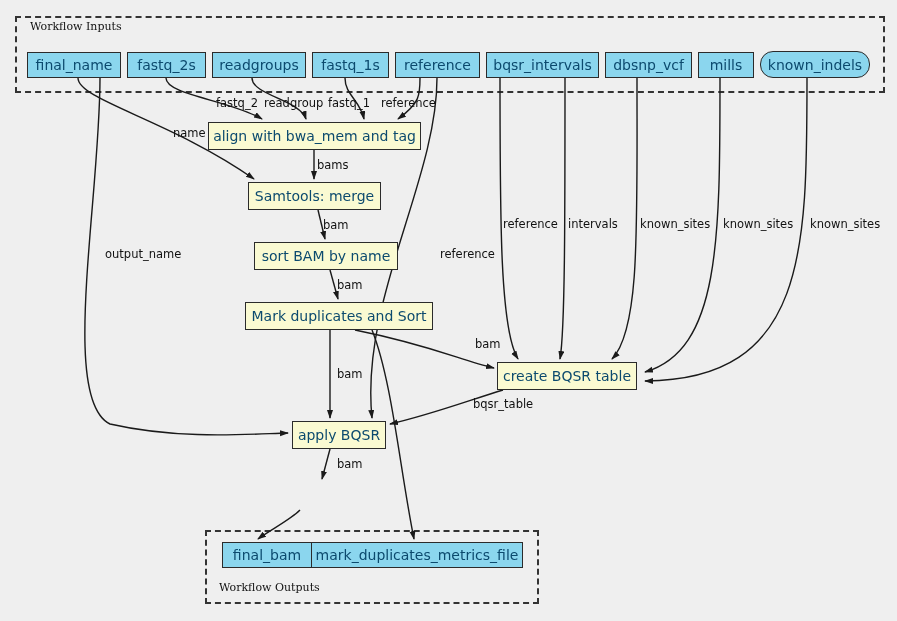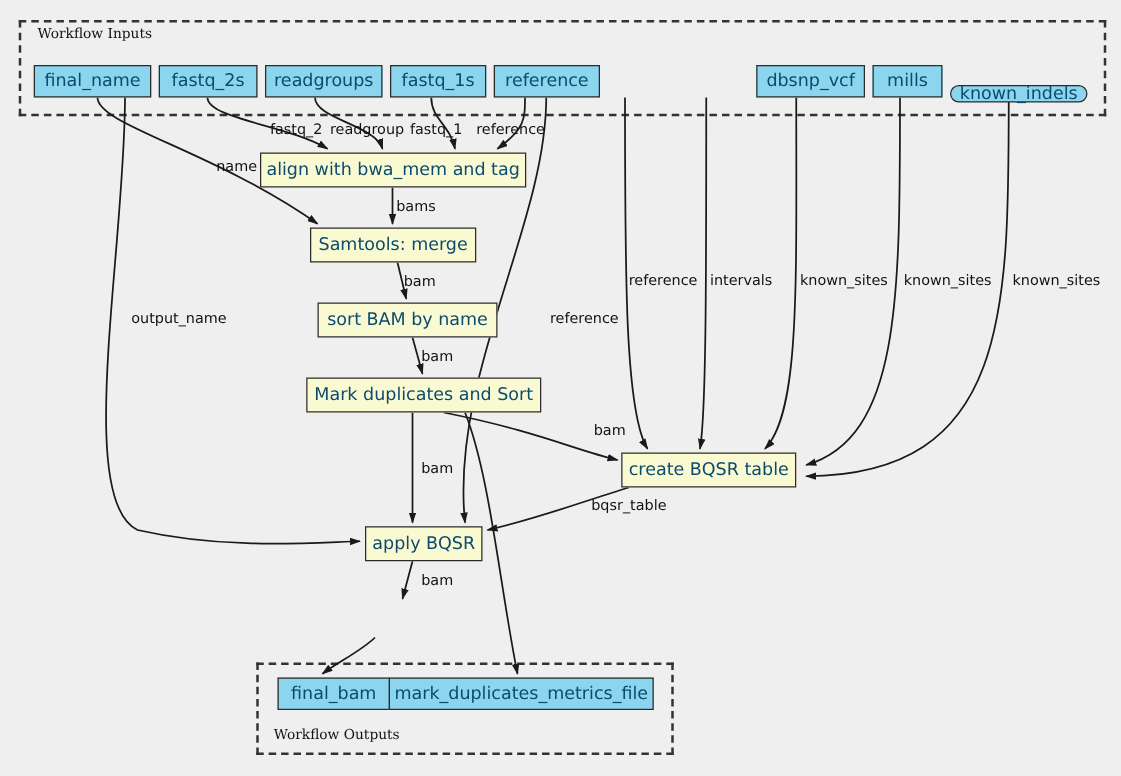--- a/index.html
+++ b/index.html
@@ -79,23 +79,24 @@
 
       <path d="M300,510 C290,520 270,530 258,539"></path>
     </g>
   </svg>
 
   <div class="node io" style="left:27px;top:52px;width:94px;height:26px;">final_name</div>
   <div class="node io" style="left:127px;top:52px;width:79px;height:26px;">fastq_2s</div>
   <div class="node io" style="left:212px;top:52px;width:94px;height:26px;">readgroups</div>
   <div class="node io" style="left:312px;top:52px;width:77px;height:26px;">fastq_1s</div>
   <div class="node io" style="left:395px;top:52px;width:85px;height:26px;">reference</div>
+  <div class="node io" style="left:486px;top:52px;width:113px;height:26px;">bqsr_intervals</div>
   <div class="node io" style="left:605px;top:52px;width:87px;height:26px;">dbsnp_vcf</div>
   <div class="node io" style="left:698px;top:52px;width:56px;height:26px;">mills</div>
-  <div class="node io" style="left:760px;top:68px;width:110px;height:14px;border-radius:13px;">known_indels</div>
+  <div class="node io" style="left:760px;top:51px;width:110px;height:27px;border-radius:13px;">known_indels</div>
 
   <div class="node step" style="left:208px;top:122px;width:213px;height:28px;">align with bwa_mem and tag</div>
   <div class="node step" style="left:254px;top:242px;width:144px;height:28px;">sort BAM by name</div>
   <div class="node step" style="left:248px;top:182px;width:133px;height:28px;">Samtools: merge</div>
   <div class="node step" style="left:245px;top:302px;width:188px;height:28px;">Mark duplicates and Sort</div>
   <div class="node step" style="left:497px;top:362px;width:140px;height:28px;">create BQSR table</div>
   <div class="node step" style="left:292px;top:421px;width:94px;height:28px;">apply BQSR</div>
 
   <div class="node io" style="left:222px;top:542px;width:90px;height:26px;">final_bam</div>
   <div class="node io" style="left:311px;top:542px;width:212px;height:26px;">mark_duplicates_metrics_file</div>

